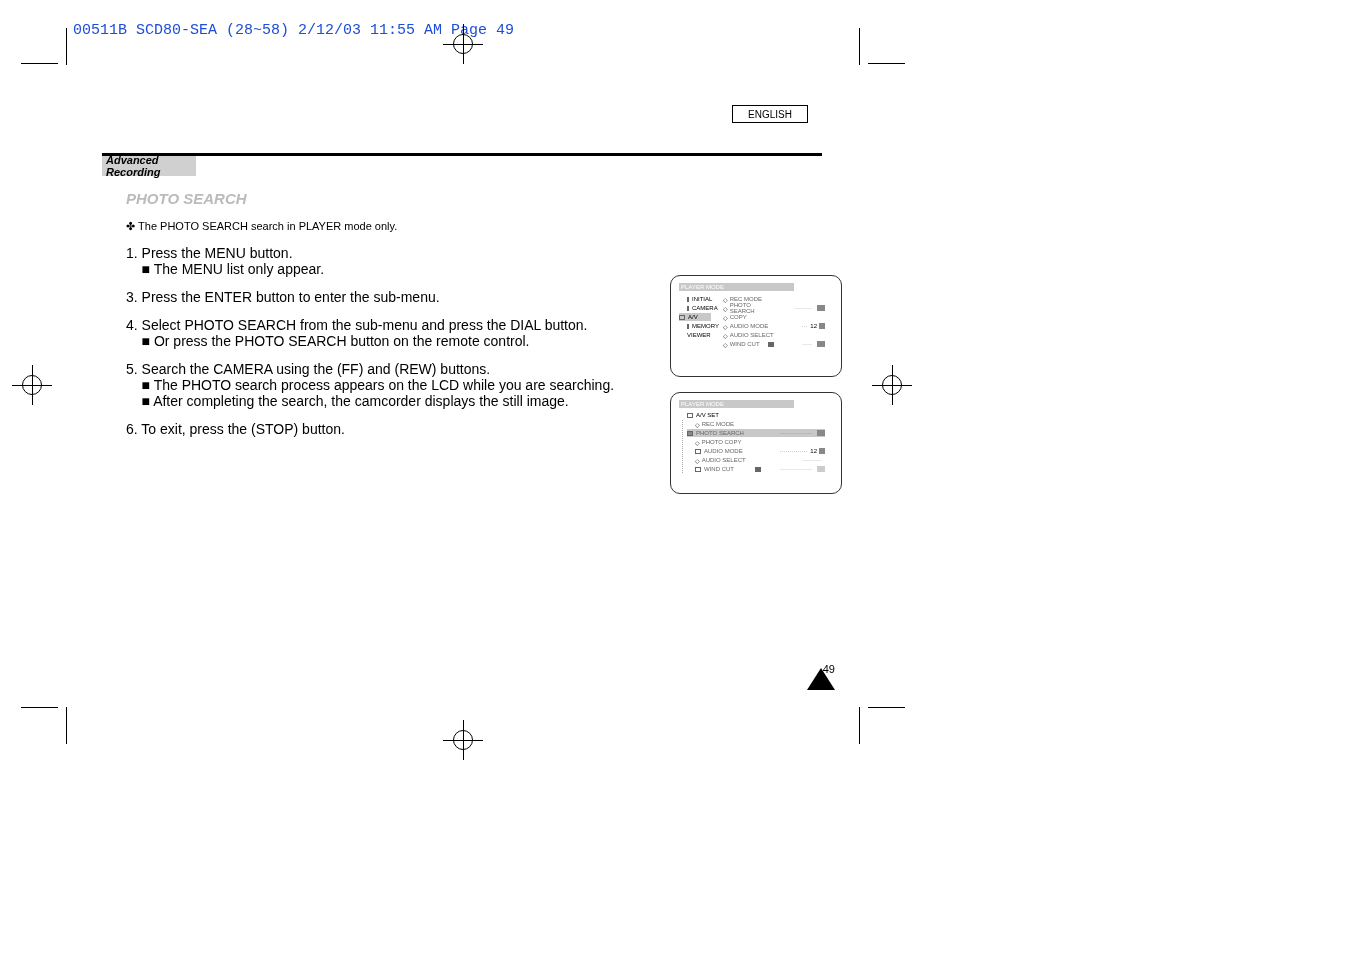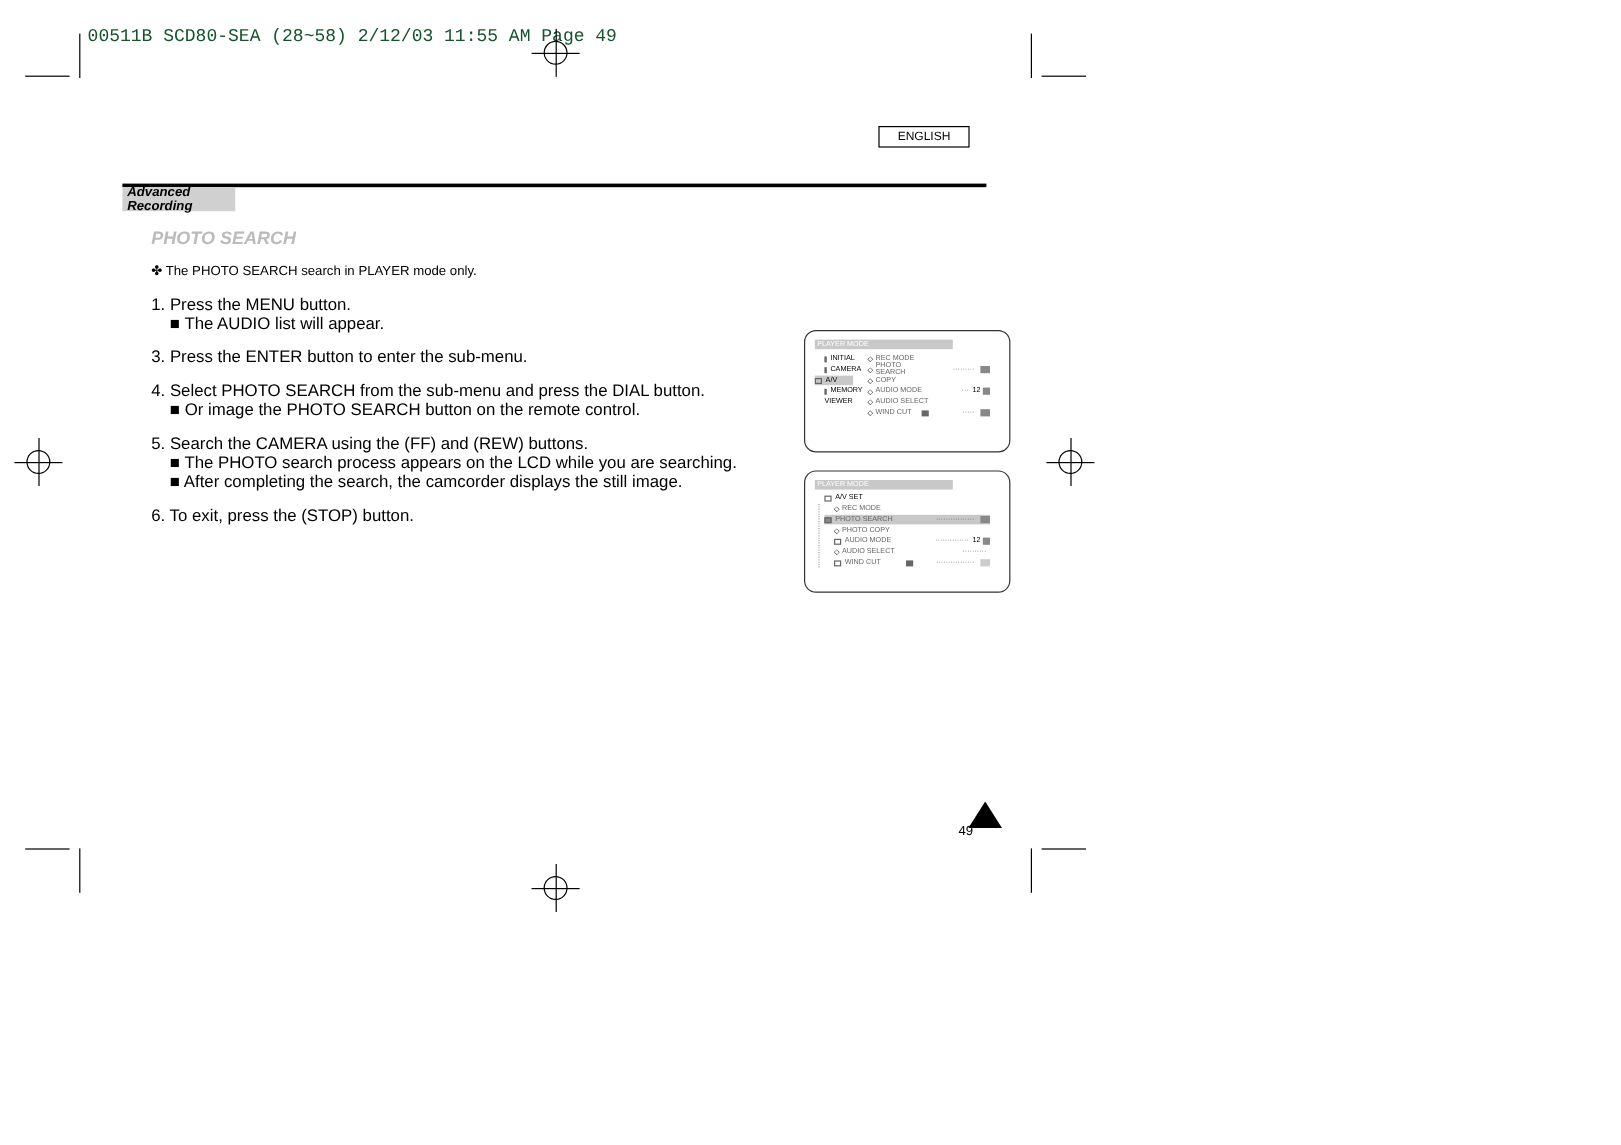--- a/index.html
+++ b/index.html
@@ -10,21 +10,21 @@
       font-family: Arial, Helvetica, sans-serif;
       position: relative;
       overflow: hidden;
     }
     .header-text {
       position: absolute;
       top: 22px;
       left: 73px;
       font-family: 'Courier New', monospace;
       font-size: 15px;
-      color: #14532d;
+      color: #1d4ed8;
     }
     .crop-line-h { height: 1px; background: #000; position: absolute; }
     .crop-line-v { width: 1px; background: #000; position: absolute; }
     .reg-mark { position: absolute; width: 40px; height: 40px; }
     .reg-circle { border: 1px solid #000; border-radius: 50%; width: 20px; height: 20px; position: absolute; top: 10px; left: 10px; }
     .reg-h { position: absolute; width: 40px; height: 1px; background: #000; top: 20px; left: 0; }
     .reg-v { position: absolute; height: 40px; width: 1px; background: #000; top: 0; left: 20px; }
     
     .page-title-label {
       position: absolute;
@@ -117,23 +117,22 @@
       margin-right: 3px;
       display: inline-block;
     }
     .screen-label { flex: 1; color: #666; }
     .screen-dots { color: #666; letter-spacing: 0px; flex: 1; text-align: right; margin-right: 3px; }
     .screen-small-icon { width: 8px; height: 6px; background: #888; display: inline-block; margin-left: 2px; }
     .highlight-row { background: #c8c8c8; }
     .page-num {
       position: absolute;
       top: 663px;
-      right: 540px;
+      right: 516px;
       font-size: 11px;
-      margin-top: 24px;
     }
     .triangle {
       position: absolute;
       top: 668px;
       right: 516px;
       width: 0;
       height: 0;
       border-left: 14px solid transparent;
       border-right: 14px solid transparent;
       border-bottom: 22px solid #000;
@@ -179,23 +178,23 @@
 
 <div class="page-title-label">ENGLISH</div>
 <div class="content-rule"></div>
 <div class="section-header">Advanced Recording</div>
 
 <div class="body-title">PHOTO SEARCH</div>
 
 <div class="body-text body-line" style="top:218px;">✤ <span>The PHOTO SEARCH search in PLAYER mode only.</span></div>
 
 <div class="steps" style="top:245px;">
-  <div class="step-row"><span>1.</span> <span>Press the MENU button.</span><br>&nbsp;&nbsp;&nbsp;&nbsp;■ <span>The AUDIO list will appear.</span></div>
+  <div class="step-row"><span>1.</span> <span>Press the MENU button.</span><br>&nbsp;&nbsp;&nbsp;&nbsp;■ <span>The MENU list only appear.</span></div>
   <div class="step-row"><span>3.</span> <span>Press the ENTER button to enter the sub-menu.</span></div>
-  <div class="step-row"><span>4.</span> <span>Select PHOTO SEARCH from the sub-menu and press the DIAL button.</span><br>&nbsp;&nbsp;&nbsp;&nbsp;■ <span>Or image the PHOTO SEARCH button on the remote control.</span></div>
+  <div class="step-row"><span>4.</span> <span>Select PHOTO SEARCH from the sub-menu and press the DIAL button.</span><br>&nbsp;&nbsp;&nbsp;&nbsp;■ <span>Or press the PHOTO SEARCH button on the remote control.</span></div>
   <div class="step-row"><span>5.</span> <span>Search the CAMERA using the    (FF) and    (REW) buttons.</span><br>&nbsp;&nbsp;&nbsp;&nbsp;■ <span>The PHOTO search process appears on the LCD while you are searching.</span><br>&nbsp;&nbsp;&nbsp;&nbsp;■ <span>After completing the search, the camcorder displays the still image.</span></div>
   <div class="step-row"><span>6.</span> <span>To exit, press the    (STOP) button.</span></div>
 </div>
 
 <div class="screen-box screen1">
   <div class="screen-title-bar">PLAYER MODE</div>
   <div style="display:flex; gap:2px; padding:0 8px;">
     <div style="width:32px;">
       <div class="screen-row">
           <span class="screen-icon"></span>

